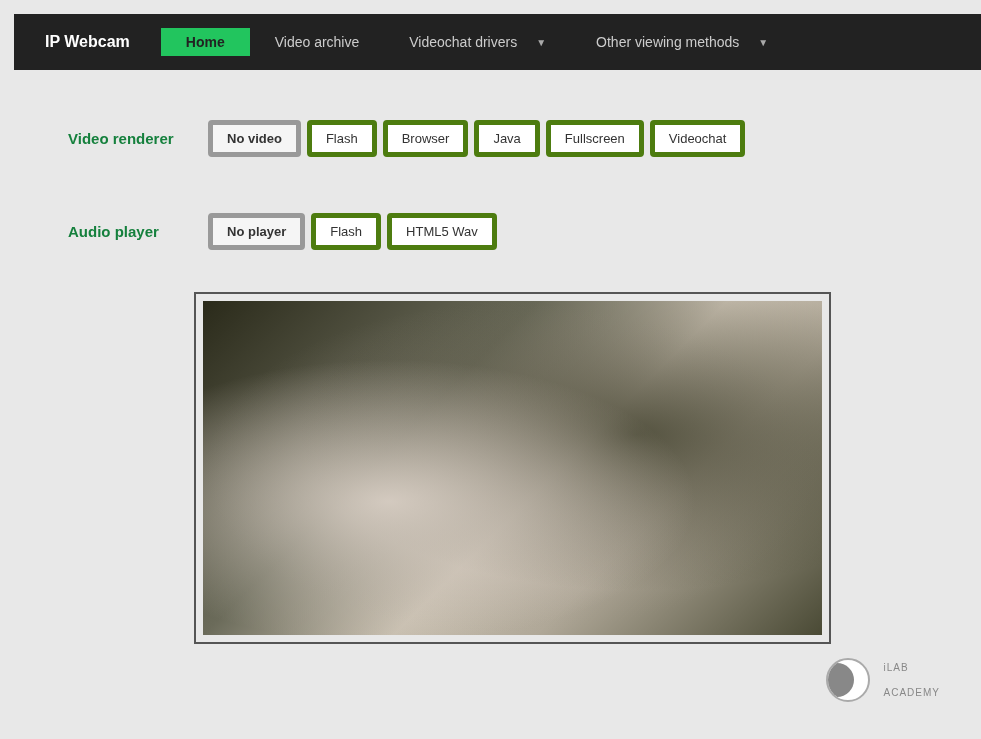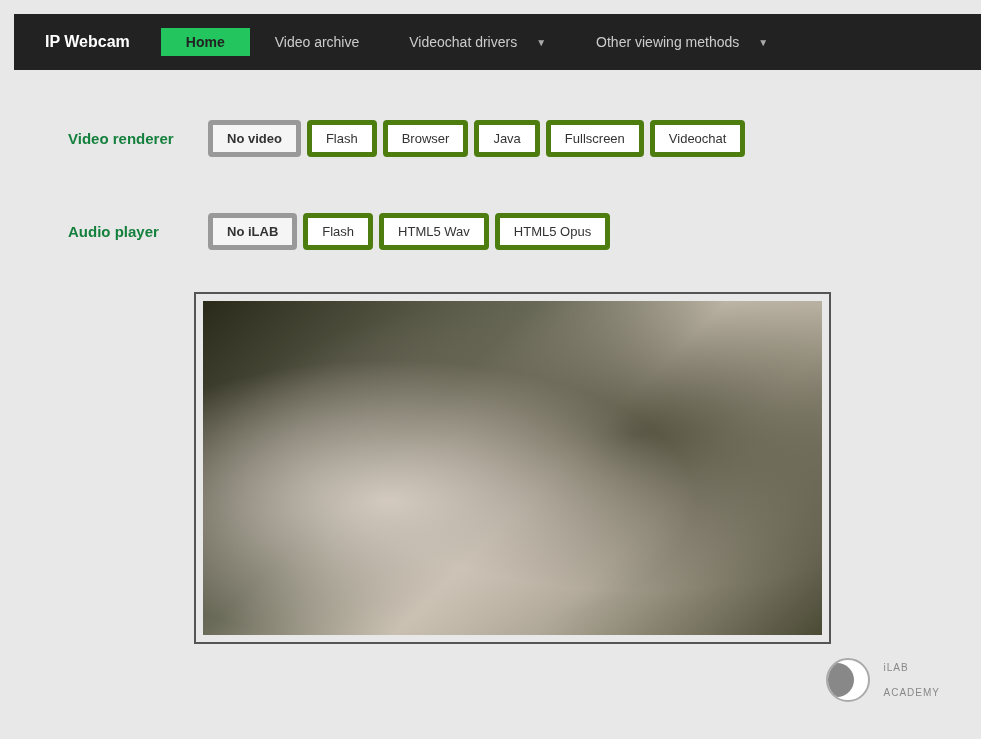--- a/index.html
+++ b/index.html
@@ -229,24 +229,23 @@
       <button class="btn">Browser</button>
       <button class="btn">Java</button>
       <button class="btn">Fullscreen</button>
       <button class="btn">Videochat</button>
     </div>
   </div>
 
   <div class="control-row">
     <div class="control-label">Audio player</div>
     <div class="btn-group">
-      <button class="btn active">No iLAB</button>
+      <button class="btn active">No player</button>
       <button class="btn">Flash</button>
       <button class="btn">HTML5 Wav</button>
-      <button class="btn">HTML5 Opus</button>
     </div>
   </div>
 
 
   <div class="video-area">
     <div class="video-canvas"></div>
   </div>
 
 </div>
 

